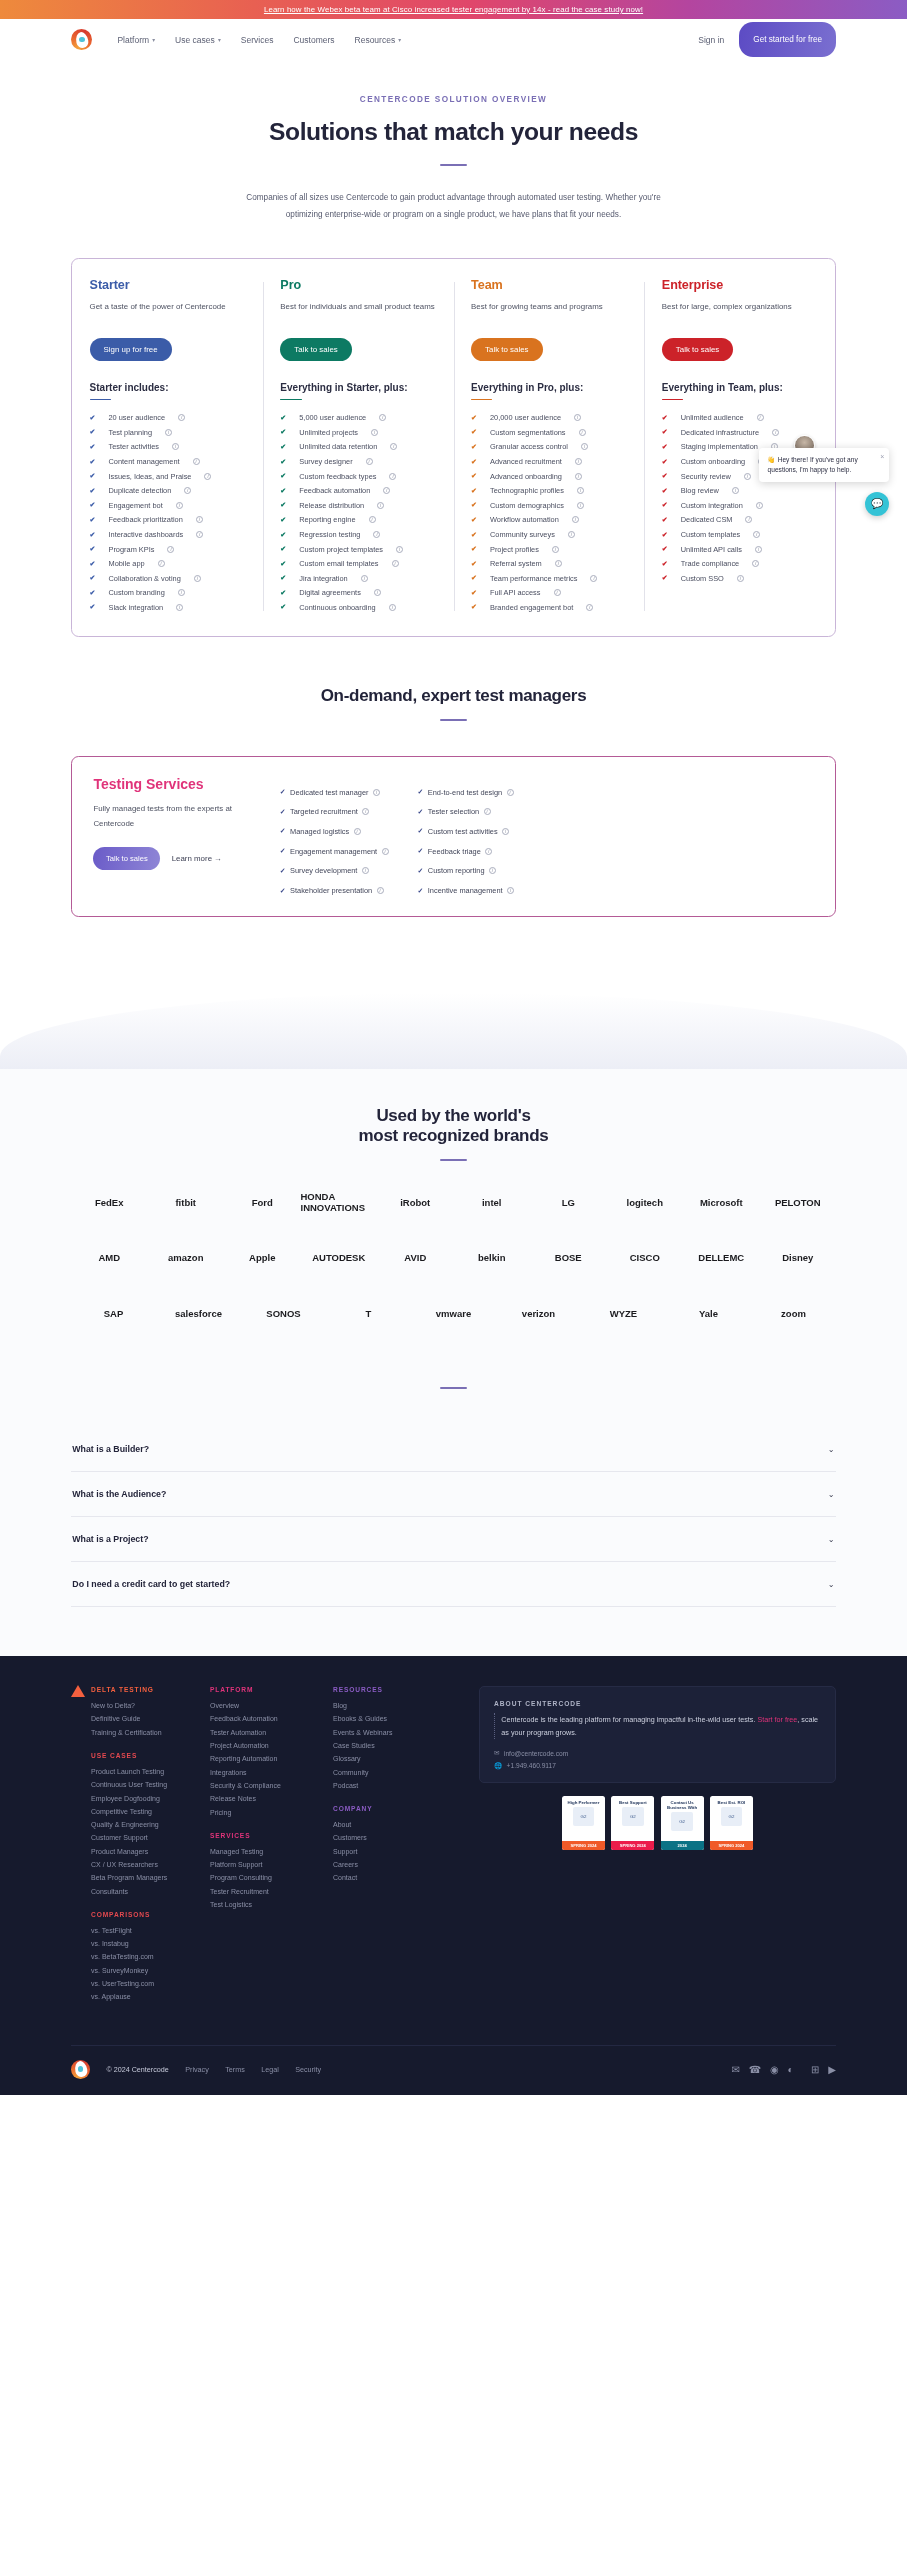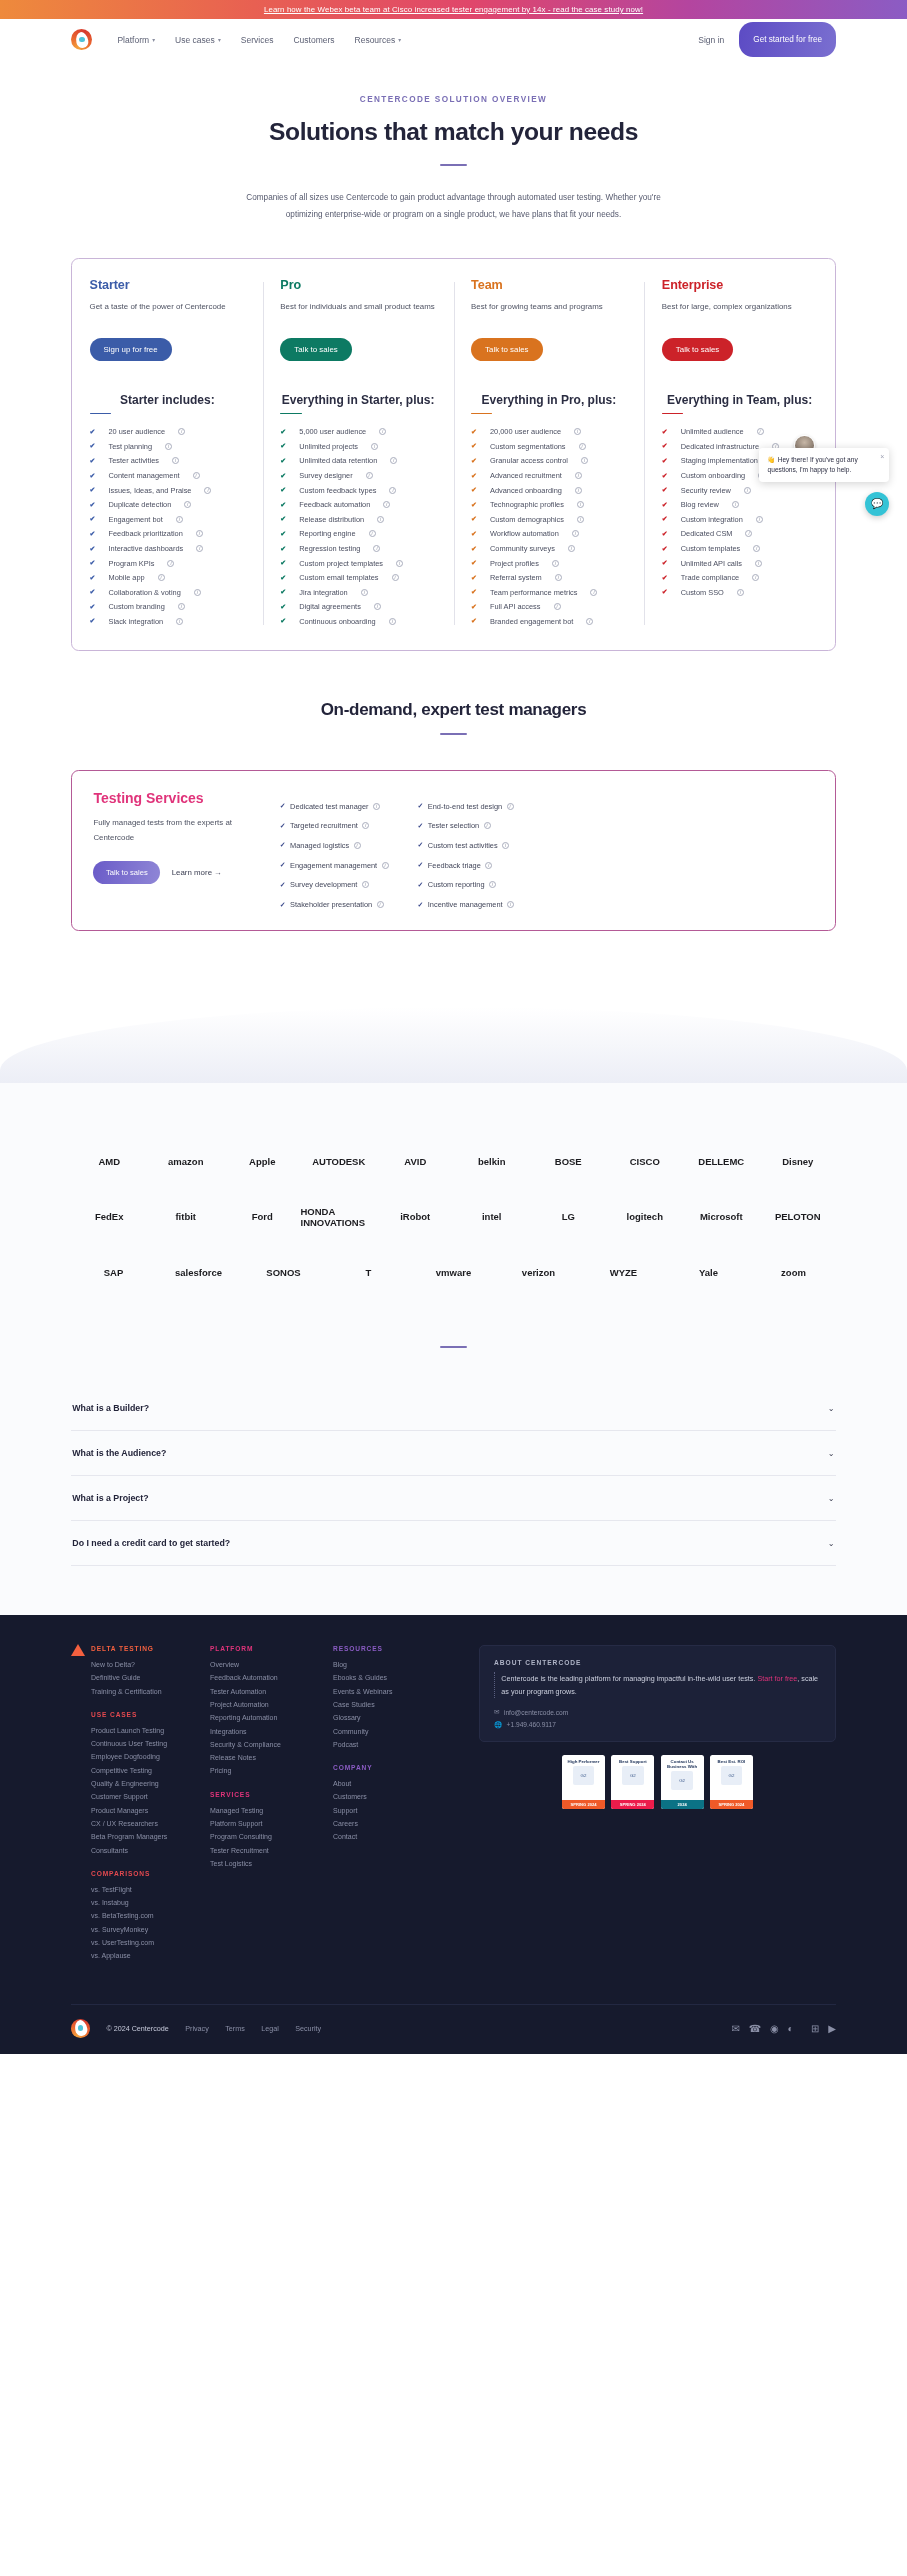--- a/index.html
+++ b/index.html
@@ -79,21 +79,21 @@
   .plan { flex: 1; padding: 0 17.6px; position: relative; }
   .plan + .plan::before {
     content: ""; position: absolute; left: 0; top: 3.8px; bottom: 3.8px; width: 0.6px; background: #e2e2ea;
   }
   .plan h3 { font-size: 12.6px; font-weight: 700; letter-spacing: -0.1px; }
   .plan .desc { font-size: 7.9px; color: #4e5262; line-height: 1.75; margin-top: 7.6px; min-height: 28px; }
   .plan-btn {
     display: inline-block; margin-top: 10px; border: none; border-radius: 12.6px;
     color: #fff; font-size: 7.9px; padding: 7px 14px; cursor: pointer;
   }
-  .plan .includes { font-size: 12px; font-weight: 700; color: #2b2d42; margin-top: 32px; text-align: center; }
+  .plan .includes { font-size: 10px; font-weight: 700; color: #2b2d42; margin-top: 21px; }
   .plan .includes-rule { width: 21.4px; height: 1.9px; border-radius: 1.3px; margin-top: 5.7px; }
   .feat-list { list-style: none; margin-top: 10px; }
   .feat-list li {
     display: flex; align-items: center; gap: 13px;
     font-size: 7.4px; color: #4a4e60; padding: 2.8px 0; white-space: nowrap;
   }
   .chk { font-size: 7px; font-weight: 700; flex: none; }
   .info-i {
     width: 7px; height: 7px; border-radius: 50%; border: 0.6px solid #a9adbd;
     color: #8e92a3; font-size: 4.7px; display: inline-flex; align-items: center;
@@ -641,44 +641,49 @@
             <span class="info-i">i</span>
           </li>
         </ul>
     </div>
   </div>
 </div>
 
 <div class="wave"></div>
 
 <div class="brands-sec">
+  <div class="section-head">
+    <h2>Used by the world's</h2>
+    <h2>most recognized brands</h2>
+    <div class="rule"></div>
+  </div>
   <div id="logo-rows">
+      <div class="logo-row">
+        <div class="logo-cell">FedEx</div>
+        <div class="logo-cell">fitbit</div>
+        <div class="logo-cell">Ford</div>
+        <div class="logo-cell">HONDA INNOVATIONS</div>
+        <div class="logo-cell">iRobot</div>
+        <div class="logo-cell">intel</div>
+        <div class="logo-cell">LG</div>
+        <div class="logo-cell">logitech</div>
+        <div class="logo-cell">Microsoft</div>
+        <div class="logo-cell">PELOTON</div>
+      </div>
       <div class="logo-row">
         <div class="logo-cell">AMD</div>
         <div class="logo-cell">amazon</div>
         <div class="logo-cell">Apple</div>
         <div class="logo-cell">AUTODESK</div>
         <div class="logo-cell">AVID</div>
         <div class="logo-cell">belkin</div>
         <div class="logo-cell">BOSE</div>
         <div class="logo-cell">CISCO</div>
         <div class="logo-cell">DELLEMC</div>
         <div class="logo-cell">Disney</div>
-      </div>
-      <div class="logo-row">
-        <div class="logo-cell">FedEx</div>
-        <div class="logo-cell">fitbit</div>
-        <div class="logo-cell">Ford</div>
-        <div class="logo-cell">HONDA INNOVATIONS</div>
-        <div class="logo-cell">iRobot</div>
-        <div class="logo-cell">intel</div>
-        <div class="logo-cell">LG</div>
-        <div class="logo-cell">logitech</div>
-        <div class="logo-cell">Microsoft</div>
-        <div class="logo-cell">PELOTON</div>
       </div>
       <div class="logo-row">
         <div class="logo-cell">SAP</div>
         <div class="logo-cell">salesforce</div>
         <div class="logo-cell">SONOS</div>
         <div class="logo-cell">T</div>
         <div class="logo-cell">vmware</div>
         <div class="logo-cell">verizon</div>
         <div class="logo-cell">WYZE</div>
         <div class="logo-cell">Yale</div>

